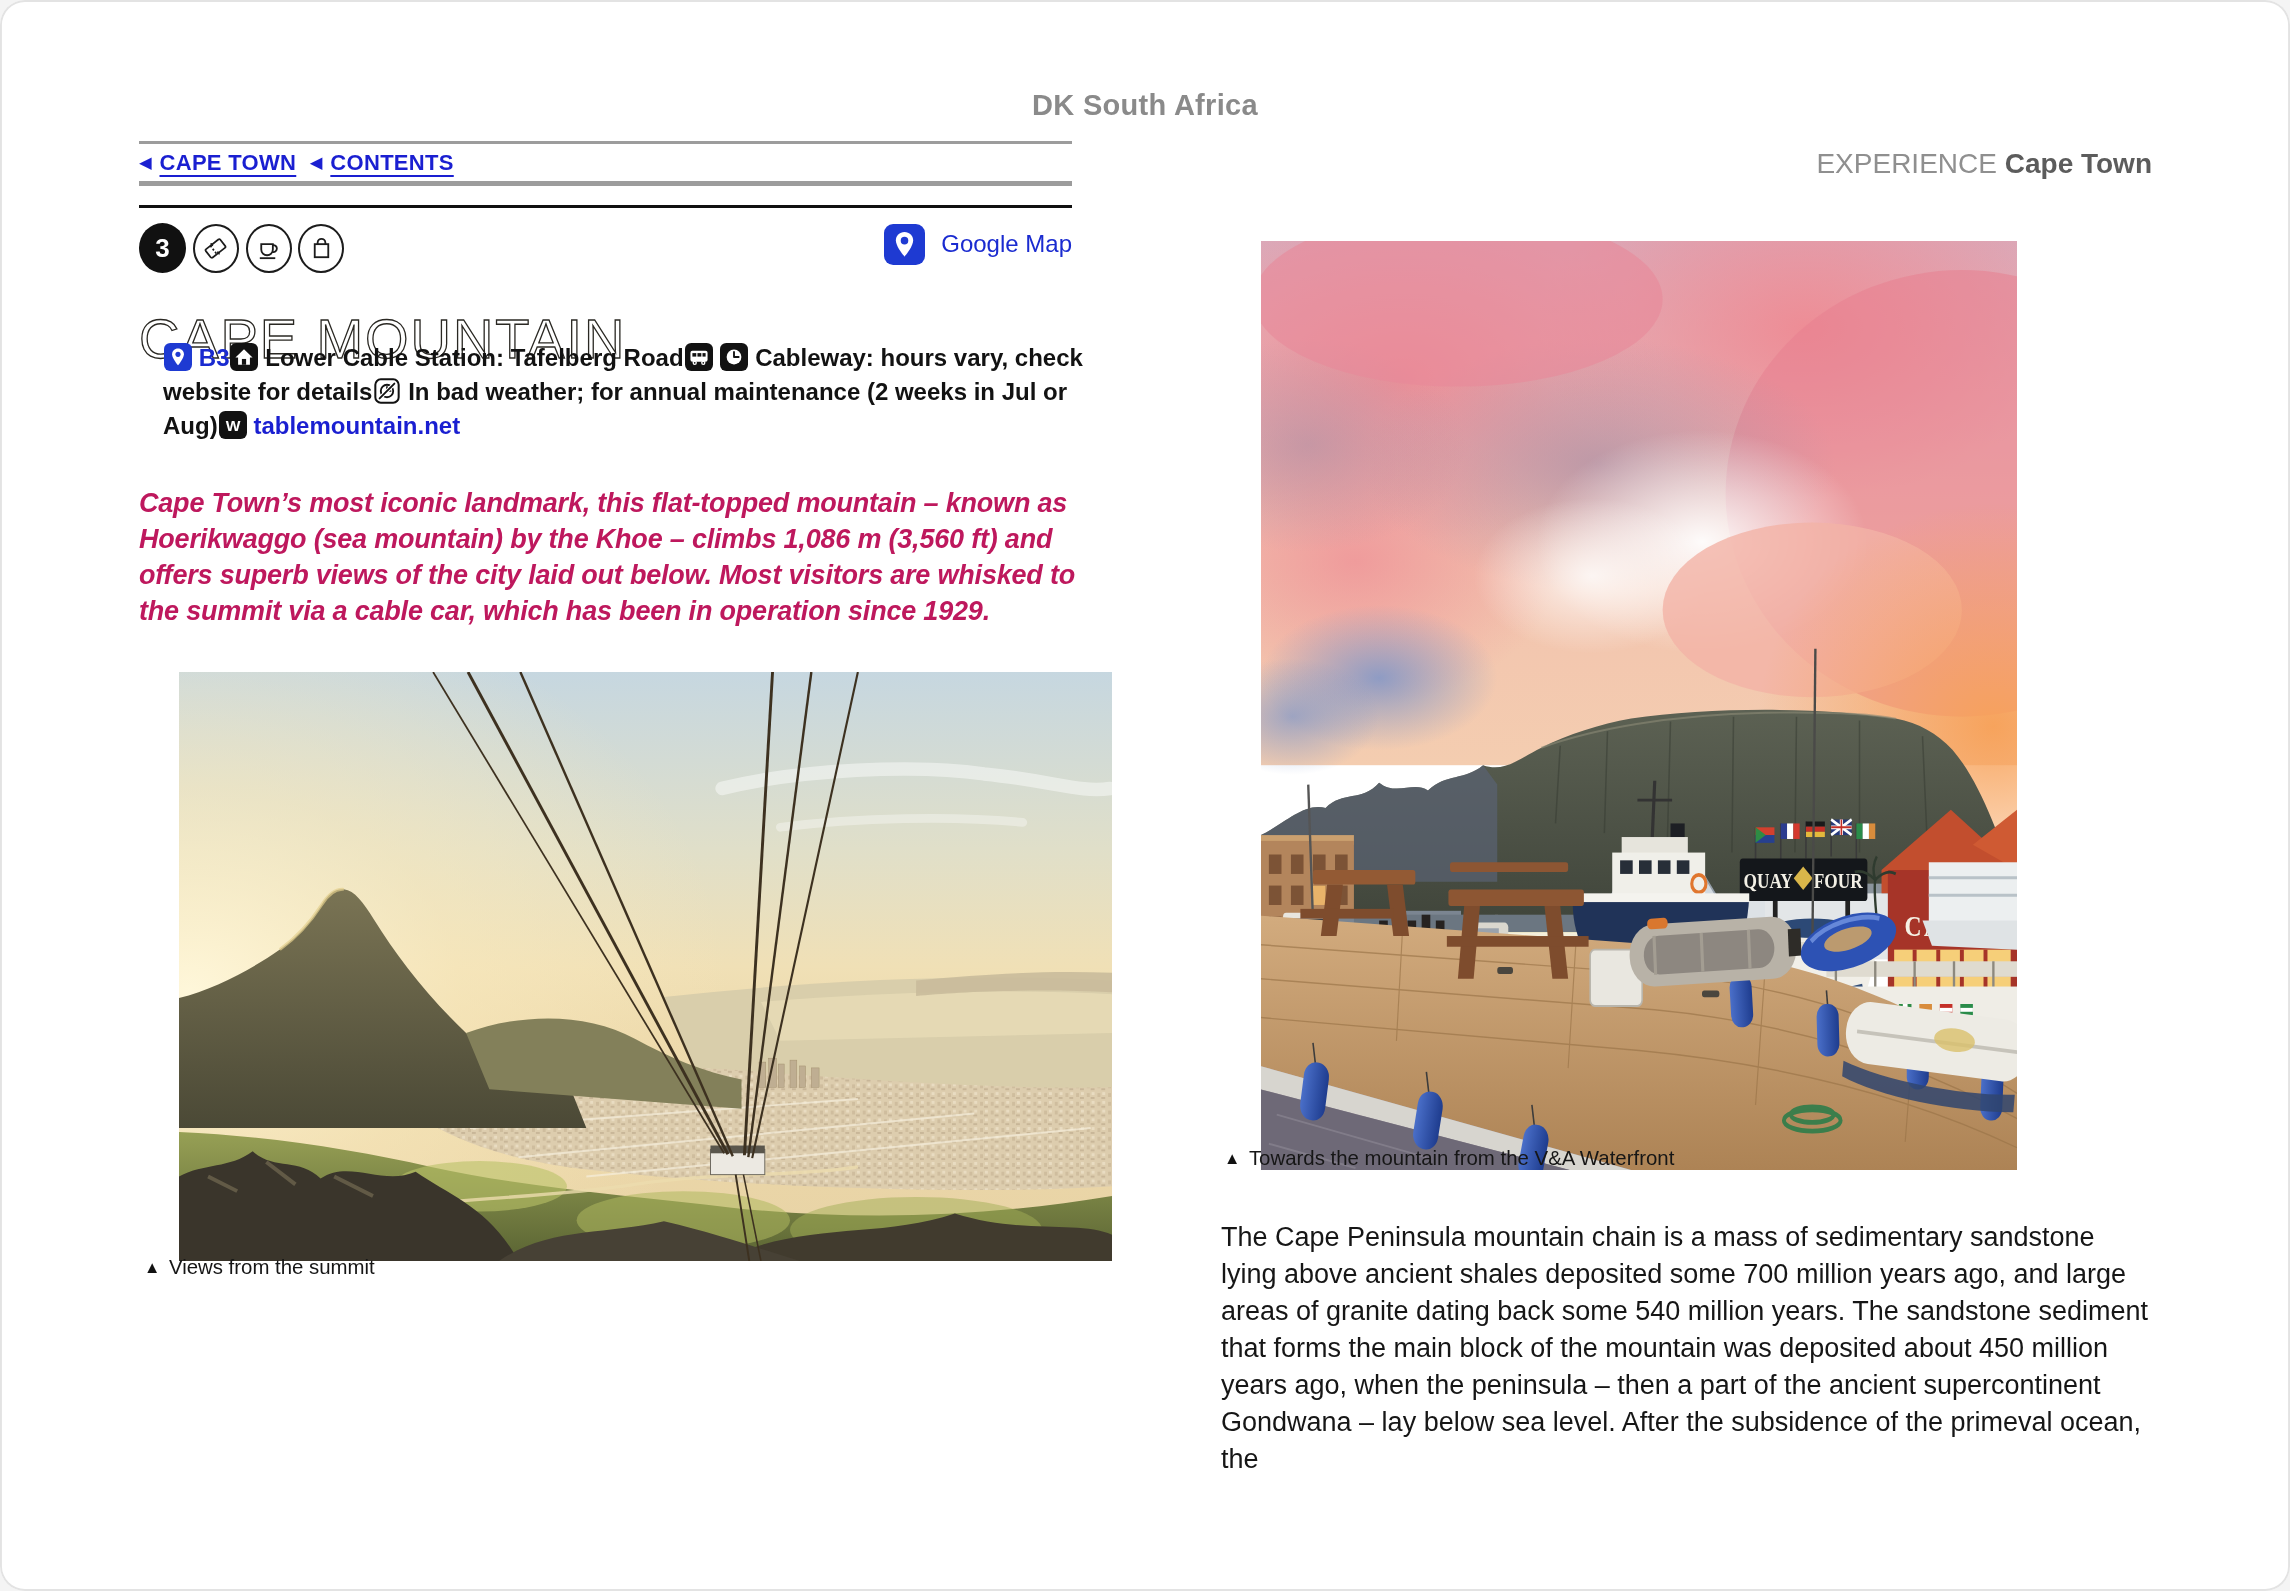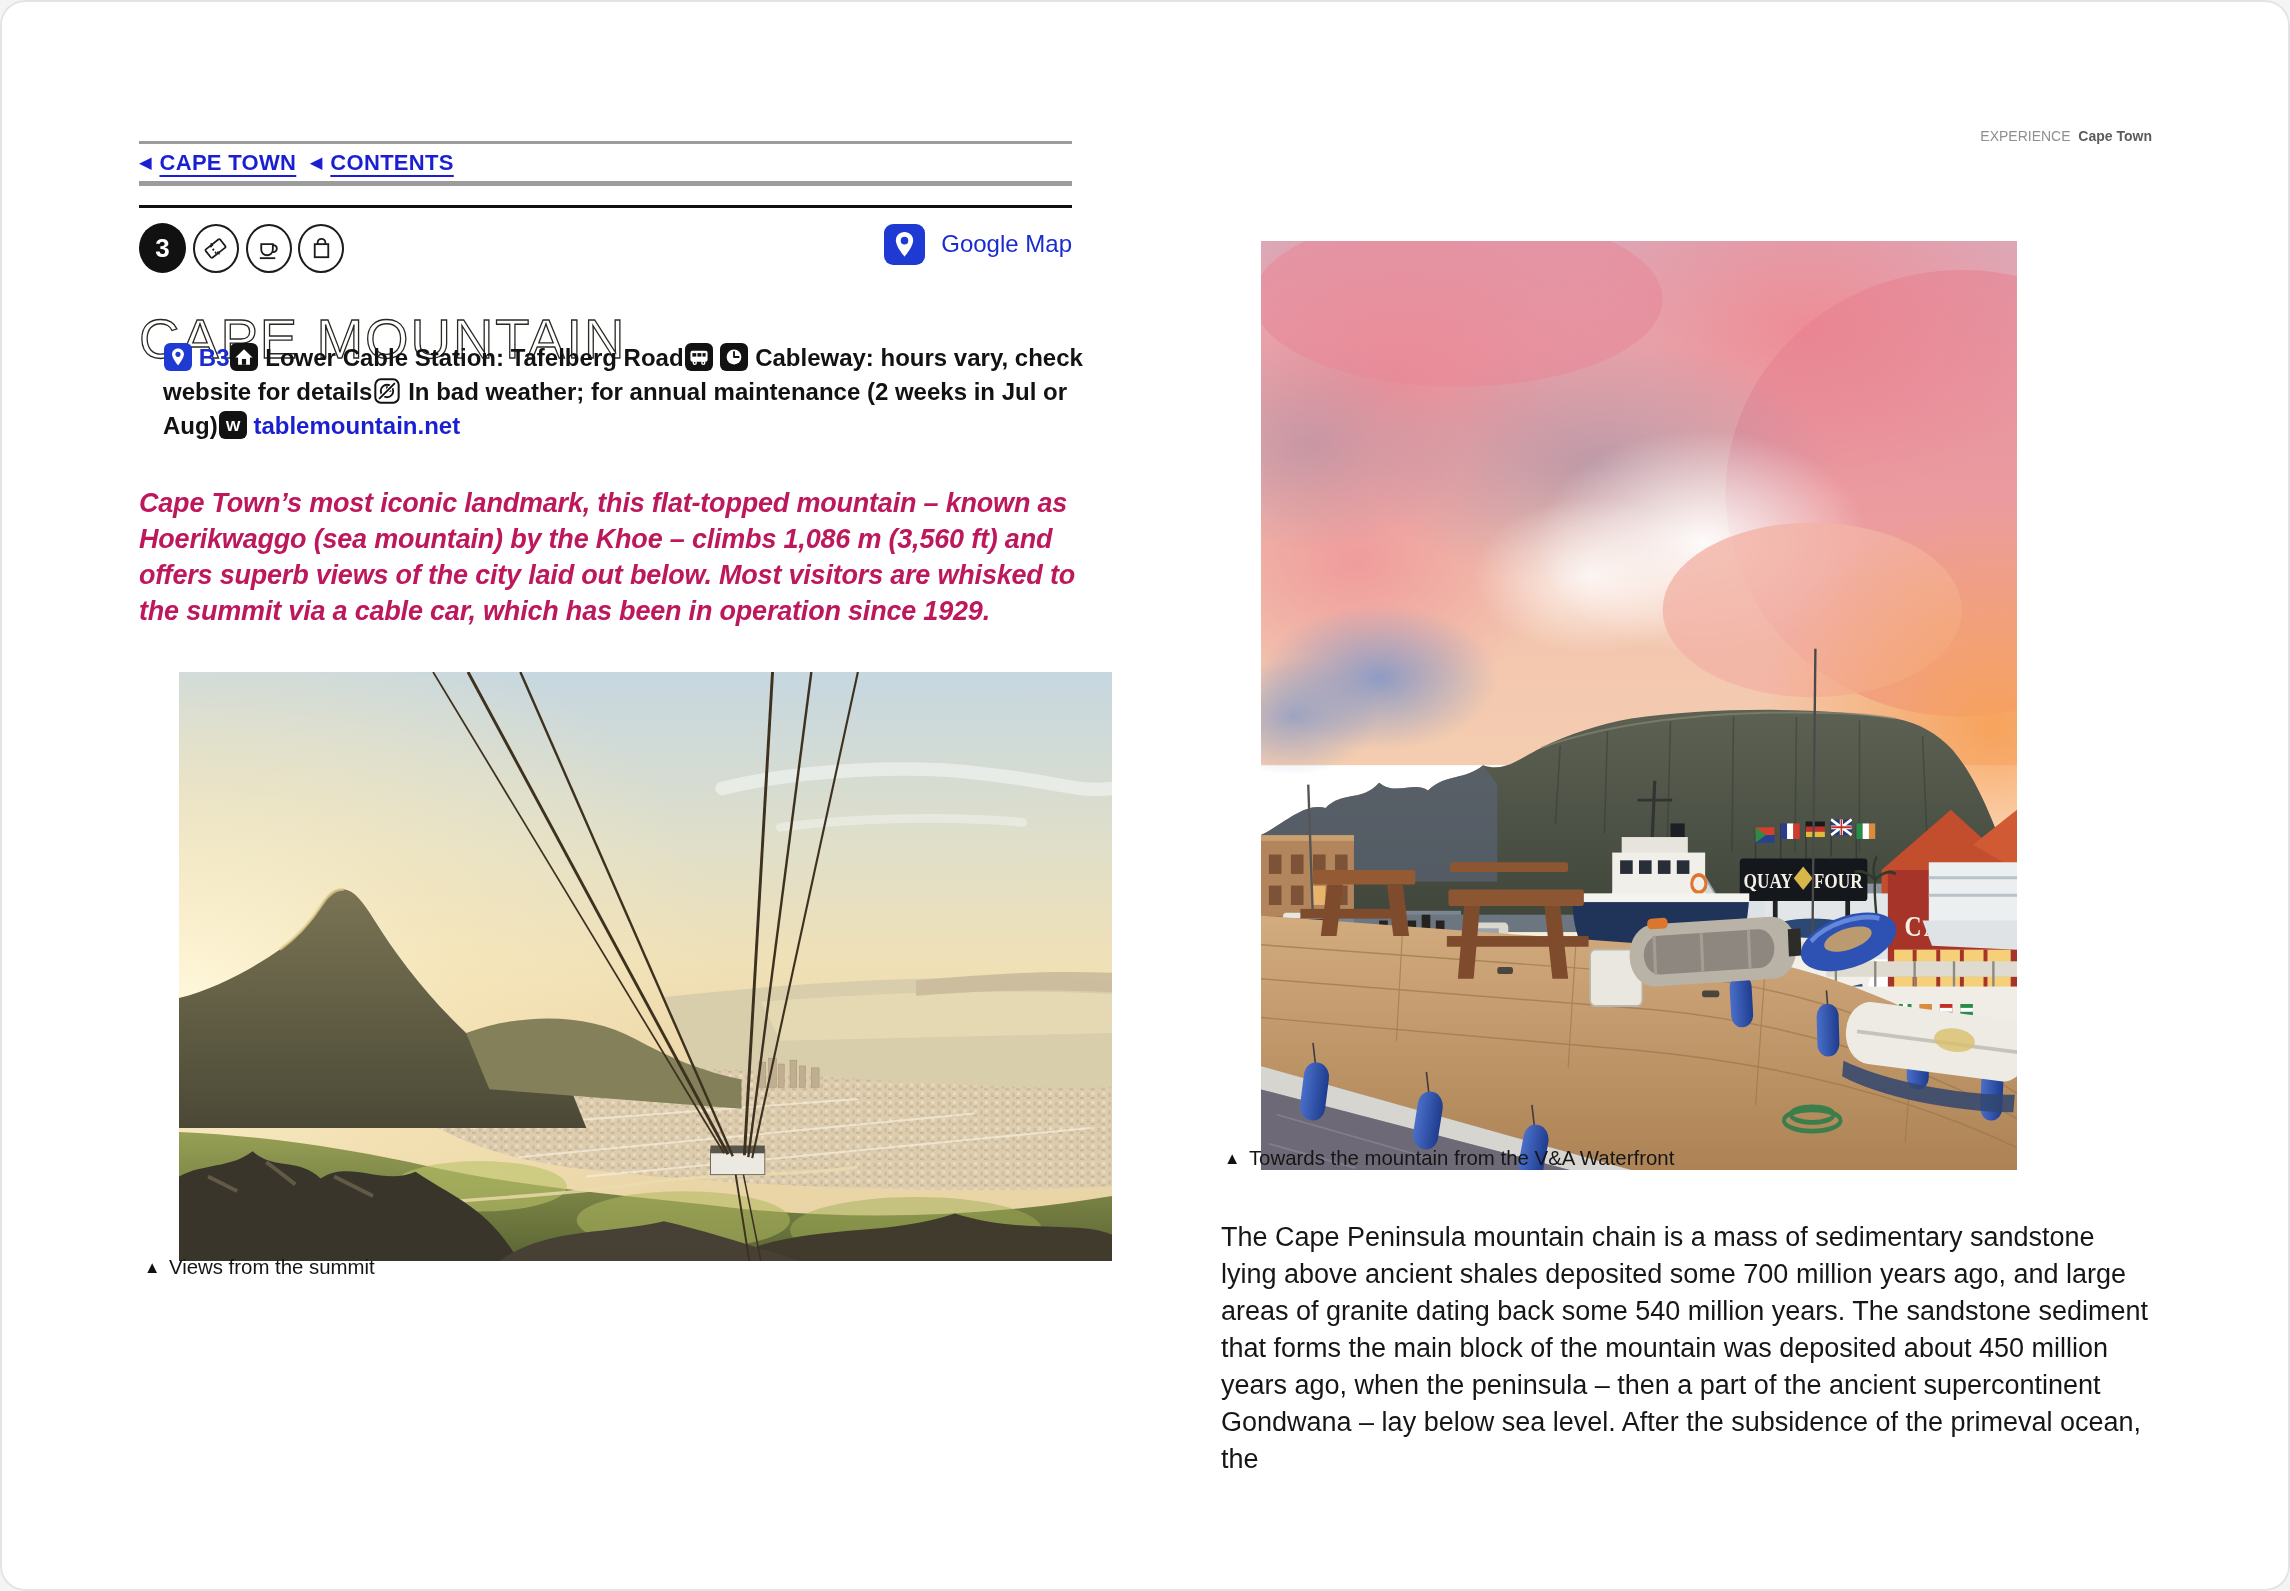--- a/index.html
+++ b/index.html
@@ -4,21 +4,21 @@
 <style>
   html,body{margin:0;padding:0;background:#f4f4f4;}
   .page{position:relative;width:2290px;height:1591px;background:#ffffff;overflow:hidden;
         border-radius:25px;box-shadow:inset 0 0 0 1.9px #e3e3e3;
         font-family:"Liberation Sans","DejaVu Sans",sans-serif;color:#141414;}
   .abs{position:absolute;}
 
   
   .book-title{left:0;right:0;top:89px;text-align:center;font-size:29px;font-weight:600;
               color:#8a8a8a;letter-spacing:0.3px;}
-  .header-right{right:138px;top:128px;font-size:14px;color:#8f8f8f;}
+  .header-right{right:138px;top:148px;font-size:28px;color:#8f8f8f;}
   .header-right b{color:#5c5c5c;font-weight:700;margin-left:7.8px;}
 
   
   .left-col{left:139px;top:0;width:933px;height:1591px;}
   .rule{left:0;width:933px;background:#9c9c9c;}
   .rule-top{top:141px;height:2.9px;}
   .rule-mid{top:181px;height:4.9px;}
   .rule-black{top:205px;height:2.9px;background:#101010;}
   .navbar{left:0;top:147px;height:31px;display:flex;align-items:center;gap:13.6px;}
   .navlink{display:flex;align-items:center;gap:7.8px;text-decoration:none;cursor:pointer;}
@@ -62,20 +62,21 @@
   .right-col{left:1221px;top:0;width:932px;height:1591px;}
   .photo-right{left:0;top:225px;width:756px;height:929px;}
   .caption-right{left:2.9px;top:1147px;}
   .body-text{left:0;top:1192px;width:932px;font-size:27px;line-height:37px;color:#161616;}
 </style>
 </head>
 <body>
 
 <div class="page">
 
+  <div class="abs book-title">DK South Africa</div>
 
   <div class="abs header-right">
     <span>EXPERIENCE</span><b>Cape Town</b>
   </div>
 
   <div class="abs left-col">
 
     <div class="abs rule rule-top"></div>
 
     <div class="abs navbar">

